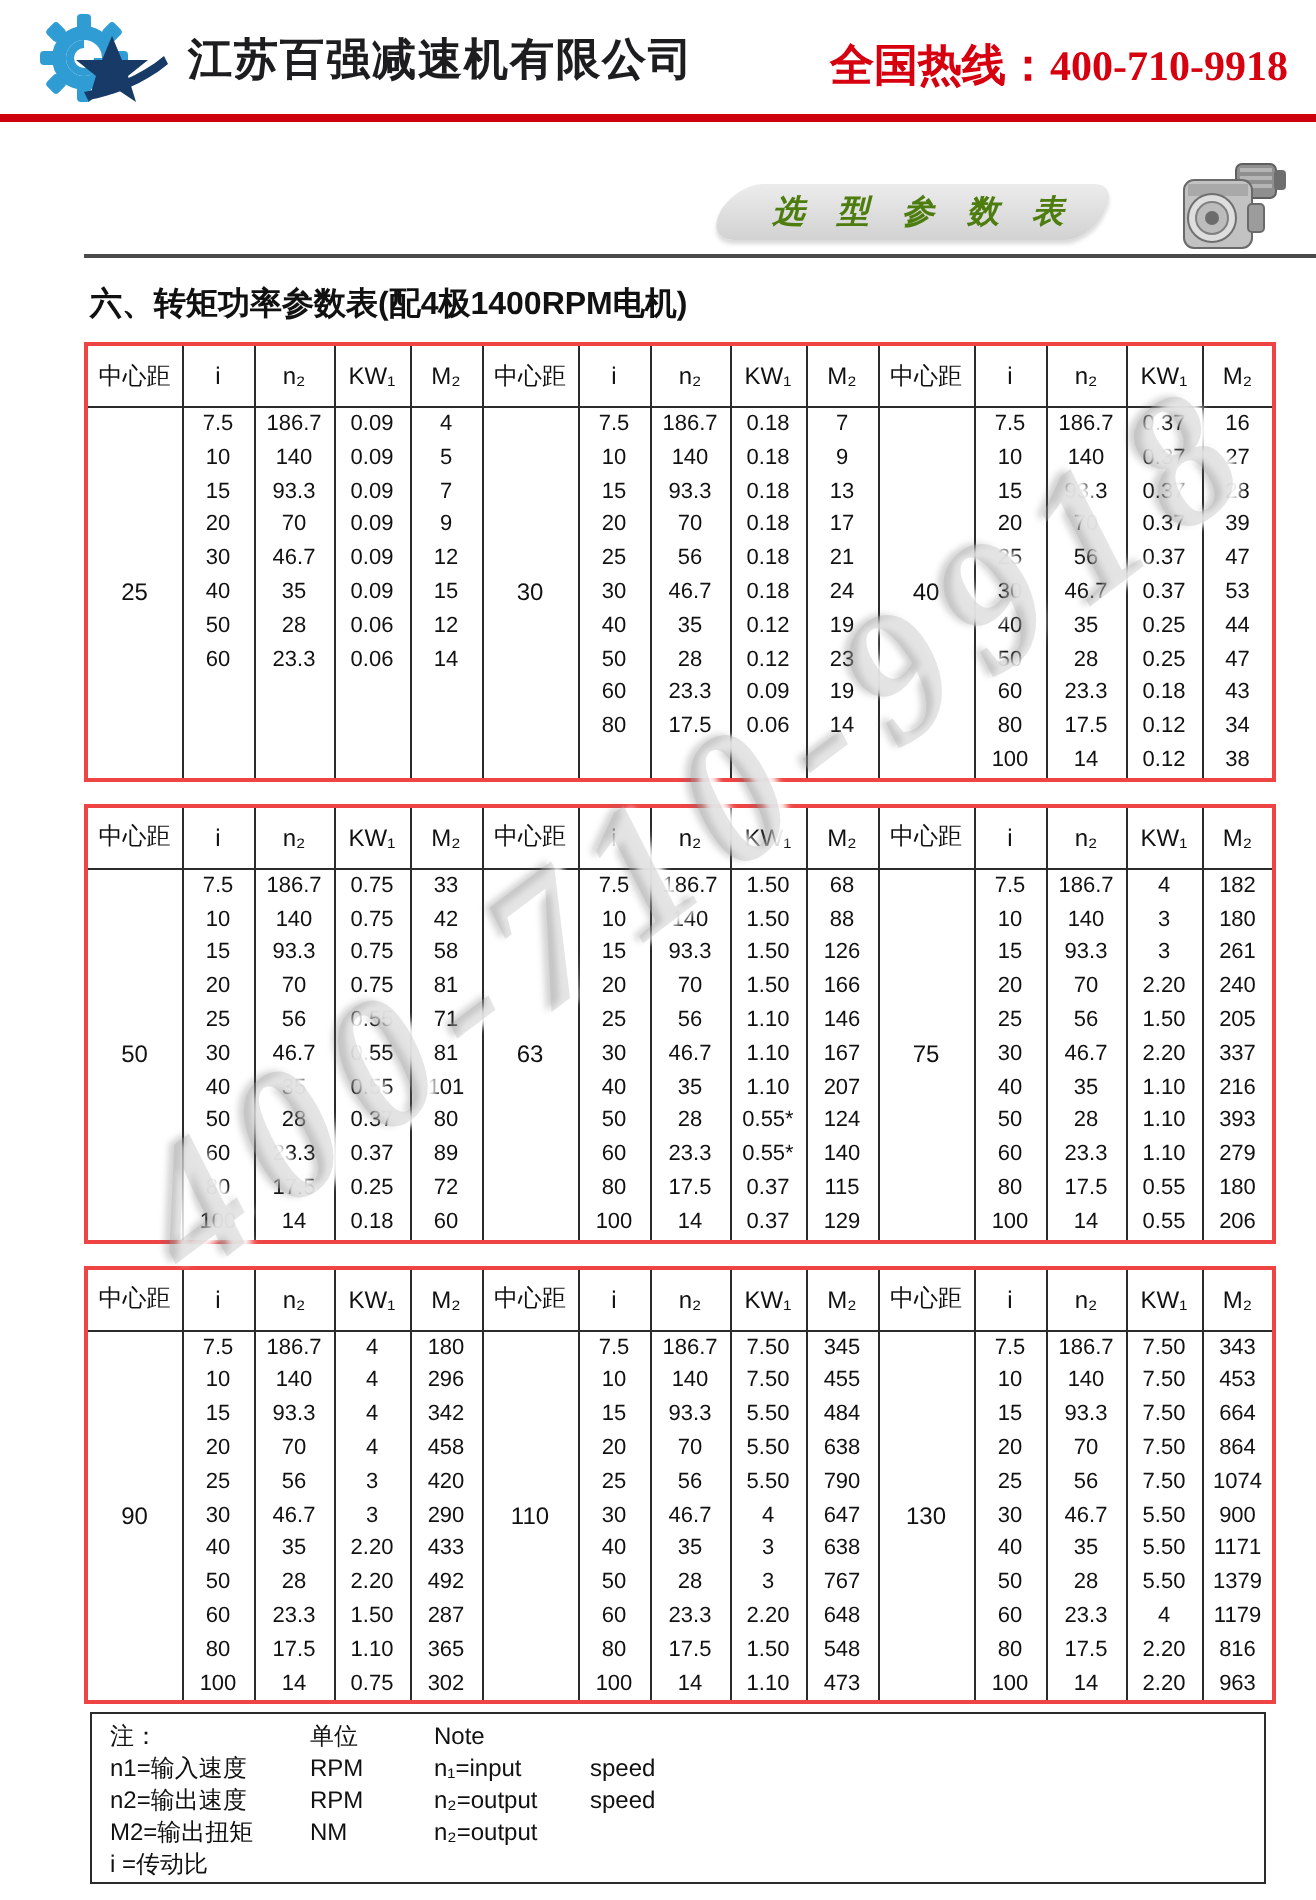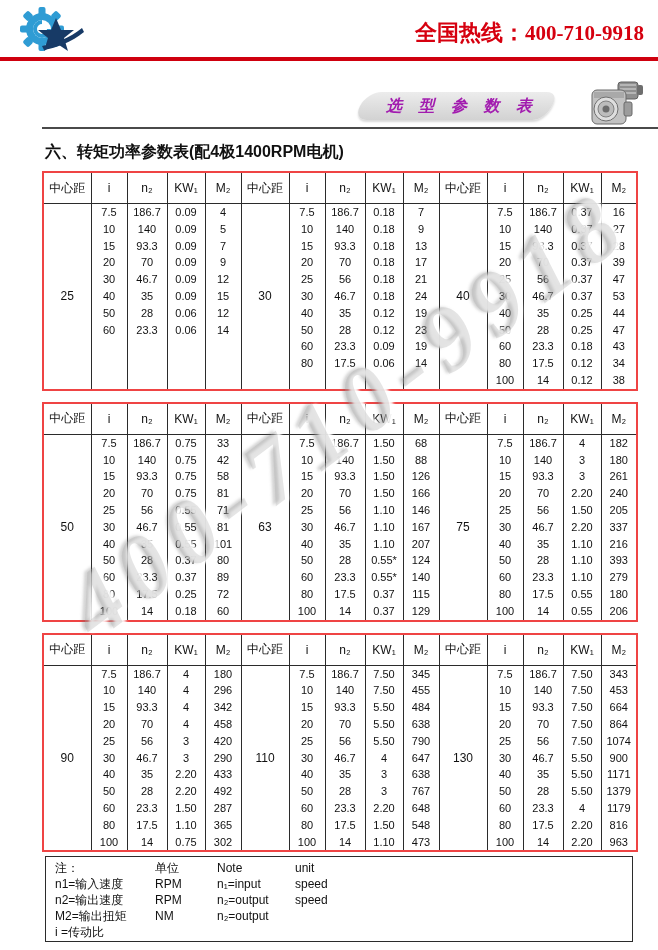--- a/index.html
+++ b/index.html
@@ -19,21 +19,21 @@
   .redbar{position:absolute;left:0;top:57px;width:658px;height:4px;background:#cf000e;}
   
   .banner-pill{
     position:absolute;left:360px;top:92px;width:192px;height:28px;
     background:linear-gradient(180deg,#ececec 0%,#d2d2d2 100%);
     border-radius:16px 14px 14px 16px;transform:skewX(-28deg);
     box-shadow:1px 2px 2px rgba(0,0,0,0.15);
   }
   .banner-text{
     position:absolute;left:372px;top:96px;width:180px;text-align:center;
-    font-size:16px;font-weight:700;font-style:italic;color:#a21caf;letter-spacing:6px;
+    font-size:16px;font-weight:700;font-style:italic;color:#4d7c0f;letter-spacing:6px;
     white-space:nowrap;
   }
   .product-img{position:absolute;left:584px;top:78px;width:62px;height:50px;}
   .rule{position:absolute;left:42px;top:127px;width:616px;height:2px;background:#4a4a4a;}
   
   .title{position:absolute;left:45px;top:142px;font-size:16px;font-weight:700;color:#111;margin:0;}
   
   .tables{position:absolute;left:42px;top:171px;width:596px;}
   table.ptable{border-collapse:collapse;table-layout:fixed;width:594px;
     border:2px solid #ef4444;margin-bottom:11px;background:transparent;}
@@ -79,20 +79,21 @@
         <rect x="12" y="8" width="8" height="8" rx="2" transform="rotate(-45 16 12)"></rect>
         <rect x="40" y="8" width="8" height="8" rx="2" transform="rotate(45 44 12)"></rect>
         <rect x="12" y="34" width="8" height="8" rx="2" transform="rotate(45 16 38)"></rect>
         <rect x="40" y="34" width="8" height="8" rx="2" transform="rotate(-45 44 38)"></rect>
       </g>
       <circle cx="30" cy="25" r="9" fill="#ffffff"></circle>
       <path d="M30 16 a9 9 0 1 0 9 9 l-4 0 a5 5 0 1 1 -5 -5 z" fill="#2f9cd4"></path>
       <path d="M44 14 L49 26 L62 26 L52 34 L56 47 L44 39 L32 47 L36 34 L26 26 L39 26 Z" fill="#173a66"></path>
       <path d="M30 42 C42 40 58 34 70 24 L72 28 C60 38 44 44 32 46 Z" fill="#173a66"></path>
     </svg>
+    <div class="company">江苏百强减速机有限公司</div>
     <div class="hotline"><span class="lbl">全国热线：</span><span class="num">400-710-9918</span></div>
   </div>
   <div class="redbar"></div>
 
   <div class="banner-pill"></div>
   <div class="banner-text">选 型 参 数 表</div>
   <svg class="product-img" viewBox="0 0 62 50">
     <rect x="34" y="4" width="20" height="17" rx="3" fill="#8f8f8f" stroke="#5f5f5f"></rect>
     <rect x="36" y="6" width="16" height="2" fill="#b5b5b5"></rect>
     <rect x="36" y="10" width="16" height="2" fill="#b5b5b5"></rect>
@@ -701,21 +702,20 @@
           </tr>
         </tbody>
       </table>
     </div>
 
   <div class="notes" id="notes">
       <div class="note-row">
         <span>注：</span>
         <span>单位</span>
         <span>Note</span>
-        <span>unit</span>
       </div>
       <div class="note-row">
         <span>n1=输入速度</span>
         <span>RPM</span>
         <span>n₁=input</span>
         <span>speed</span>
       </div>
       <div class="note-row">
         <span>n2=输出速度</span>
         <span>RPM</span>

